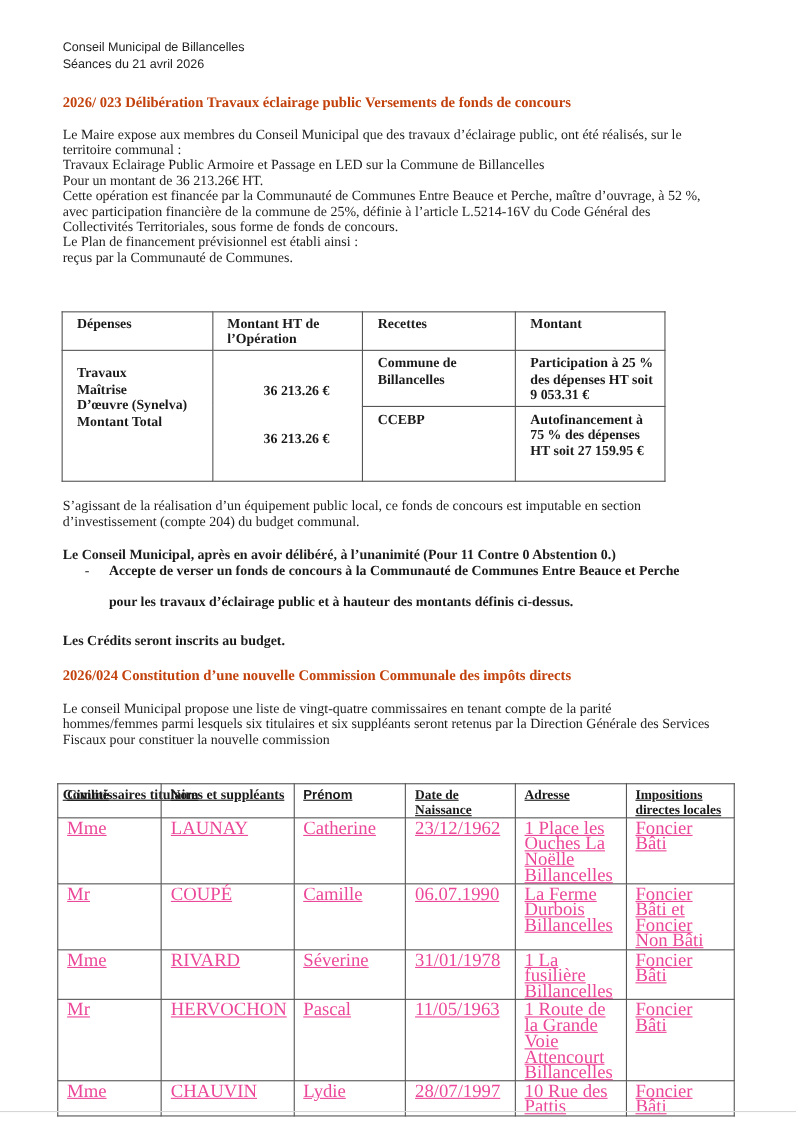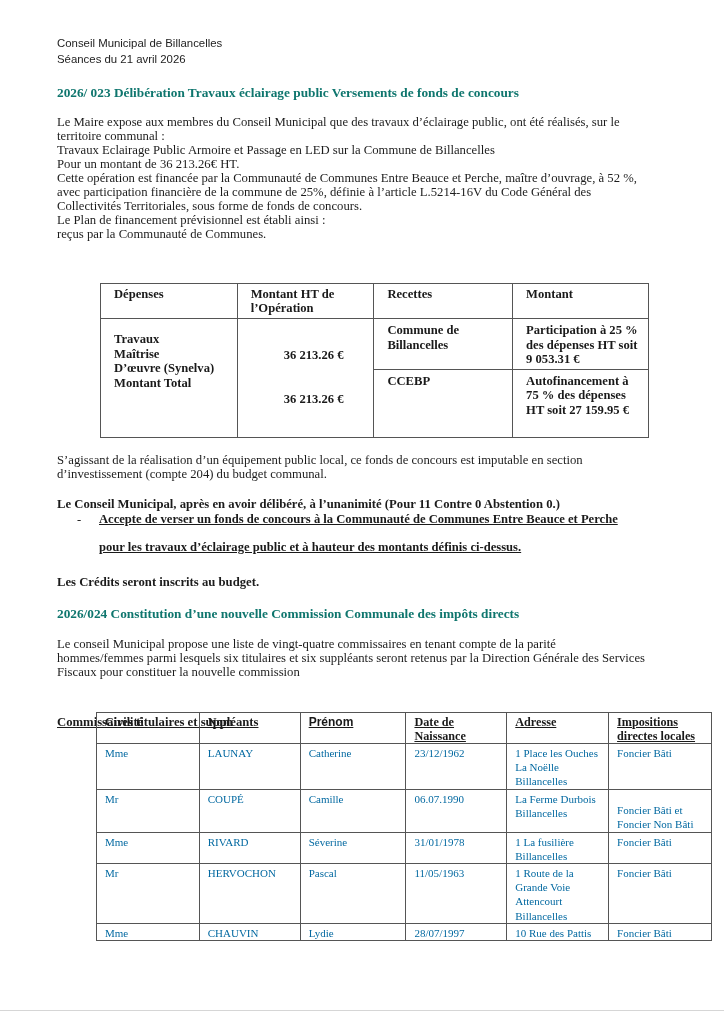--- a/index.html
+++ b/index.html
@@ -1,46 +1,46 @@
 <!DOCTYPE html>
 <html><head>
   <meta charset="utf-8">
   <style>
     * { box-sizing: border-box; margin: 0; padding: 0; }
     html, body { width: 724px; height: 1024px; background: #ffffff; overflow: hidden; }
     body { position: relative; color: #1a1a1a; font-family: "Liberation Serif", serif; font-size: 12.6px; line-height: 14px; }
 
     .hdr { position: absolute; left: 57px; top: 35px; font-family: "Liberation Sans", sans-serif; font-size: 11.4px; line-height: 16px; color: #222; }
 
-    .h-title { position: absolute; left: 57px; font-weight: bold; font-size: 13.3px; color: #0f766e; white-space: nowrap; }
+    .h-title { position: absolute; left: 57px; font-weight: bold; font-size: 13.3px; color: #c2410c; white-space: nowrap; }
 
     .para { position: absolute; left: 57px; width: 610px; font-size: 12.7px; line-height: 14px; color: #1c1c1c; }
     .para div { white-space: nowrap; }
 
-    table { border-collapse: collapse; position: absolute; margin-left: 44px; }
+    table { border-collapse: collapse; position: absolute; }
     td, th { border: 1px solid #555; vertical-align: top; text-align: left; }
 
     
     #fin { left: 56px; top: 283px; width: 549px; }
     #fin th { font-weight: bold; font-size: 12.6px; line-height: 14px; padding: 3px 6px 2px 13px; height: 35px; }
     #fin td { font-weight: bold; font-size: 12.6px; line-height: 14.5px; padding: 4px 6px 2px 13px; }
     #fin .dep-cell { vertical-align: top; padding-top: 13px; }
     #fin .amt-cell { text-align: left; padding-left: 46px; padding-top: 29px; }
     #fin .amt-cell div:first-child { margin-bottom: 29px; }
 
-    .bullet { position: absolute; left: 91px; font-weight: bold; text-decoration: underline; }
+    .bullet { position: absolute; left: 91px; font-weight: bold; }
     .bullet-dash { position: absolute; left: 91px; }
 
     .underline { text-decoration: underline; font-weight: bold; margin-top: 36px; }
 
     
     #com { left: 52px; top: 712px; width: 616px; padding-left: 44px; }
     #com th { font-weight: bold; font-size: 12.2px; line-height: 14px; padding: 2px 6px 0 8px; text-decoration: underline; height: 30px; }
     #com th.sans { font-family: "Liberation Sans", sans-serif; font-size: 12px; }
-    #com td { font-size: 11px; line-height: 14.2px; padding: 2px 6px 0 8px; color: #0369a1; }
+    #com td { font-size: 17px; line-height: 14.2px; padding: 2px 6px 0 8px; color: #ec4899; text-decoration: underline; }
 
     .bottom-rule { position: absolute; left: 0; top: 1010px; width: 724px; height: 1px; background: #d6d6d6; }
   </style>
 </head>
 <body>
 
 <div class="hdr">
   <div>Conseil Municipal de Billancelles</div>
   <div>Séances du 21 avril 2026</div>
 </div>

